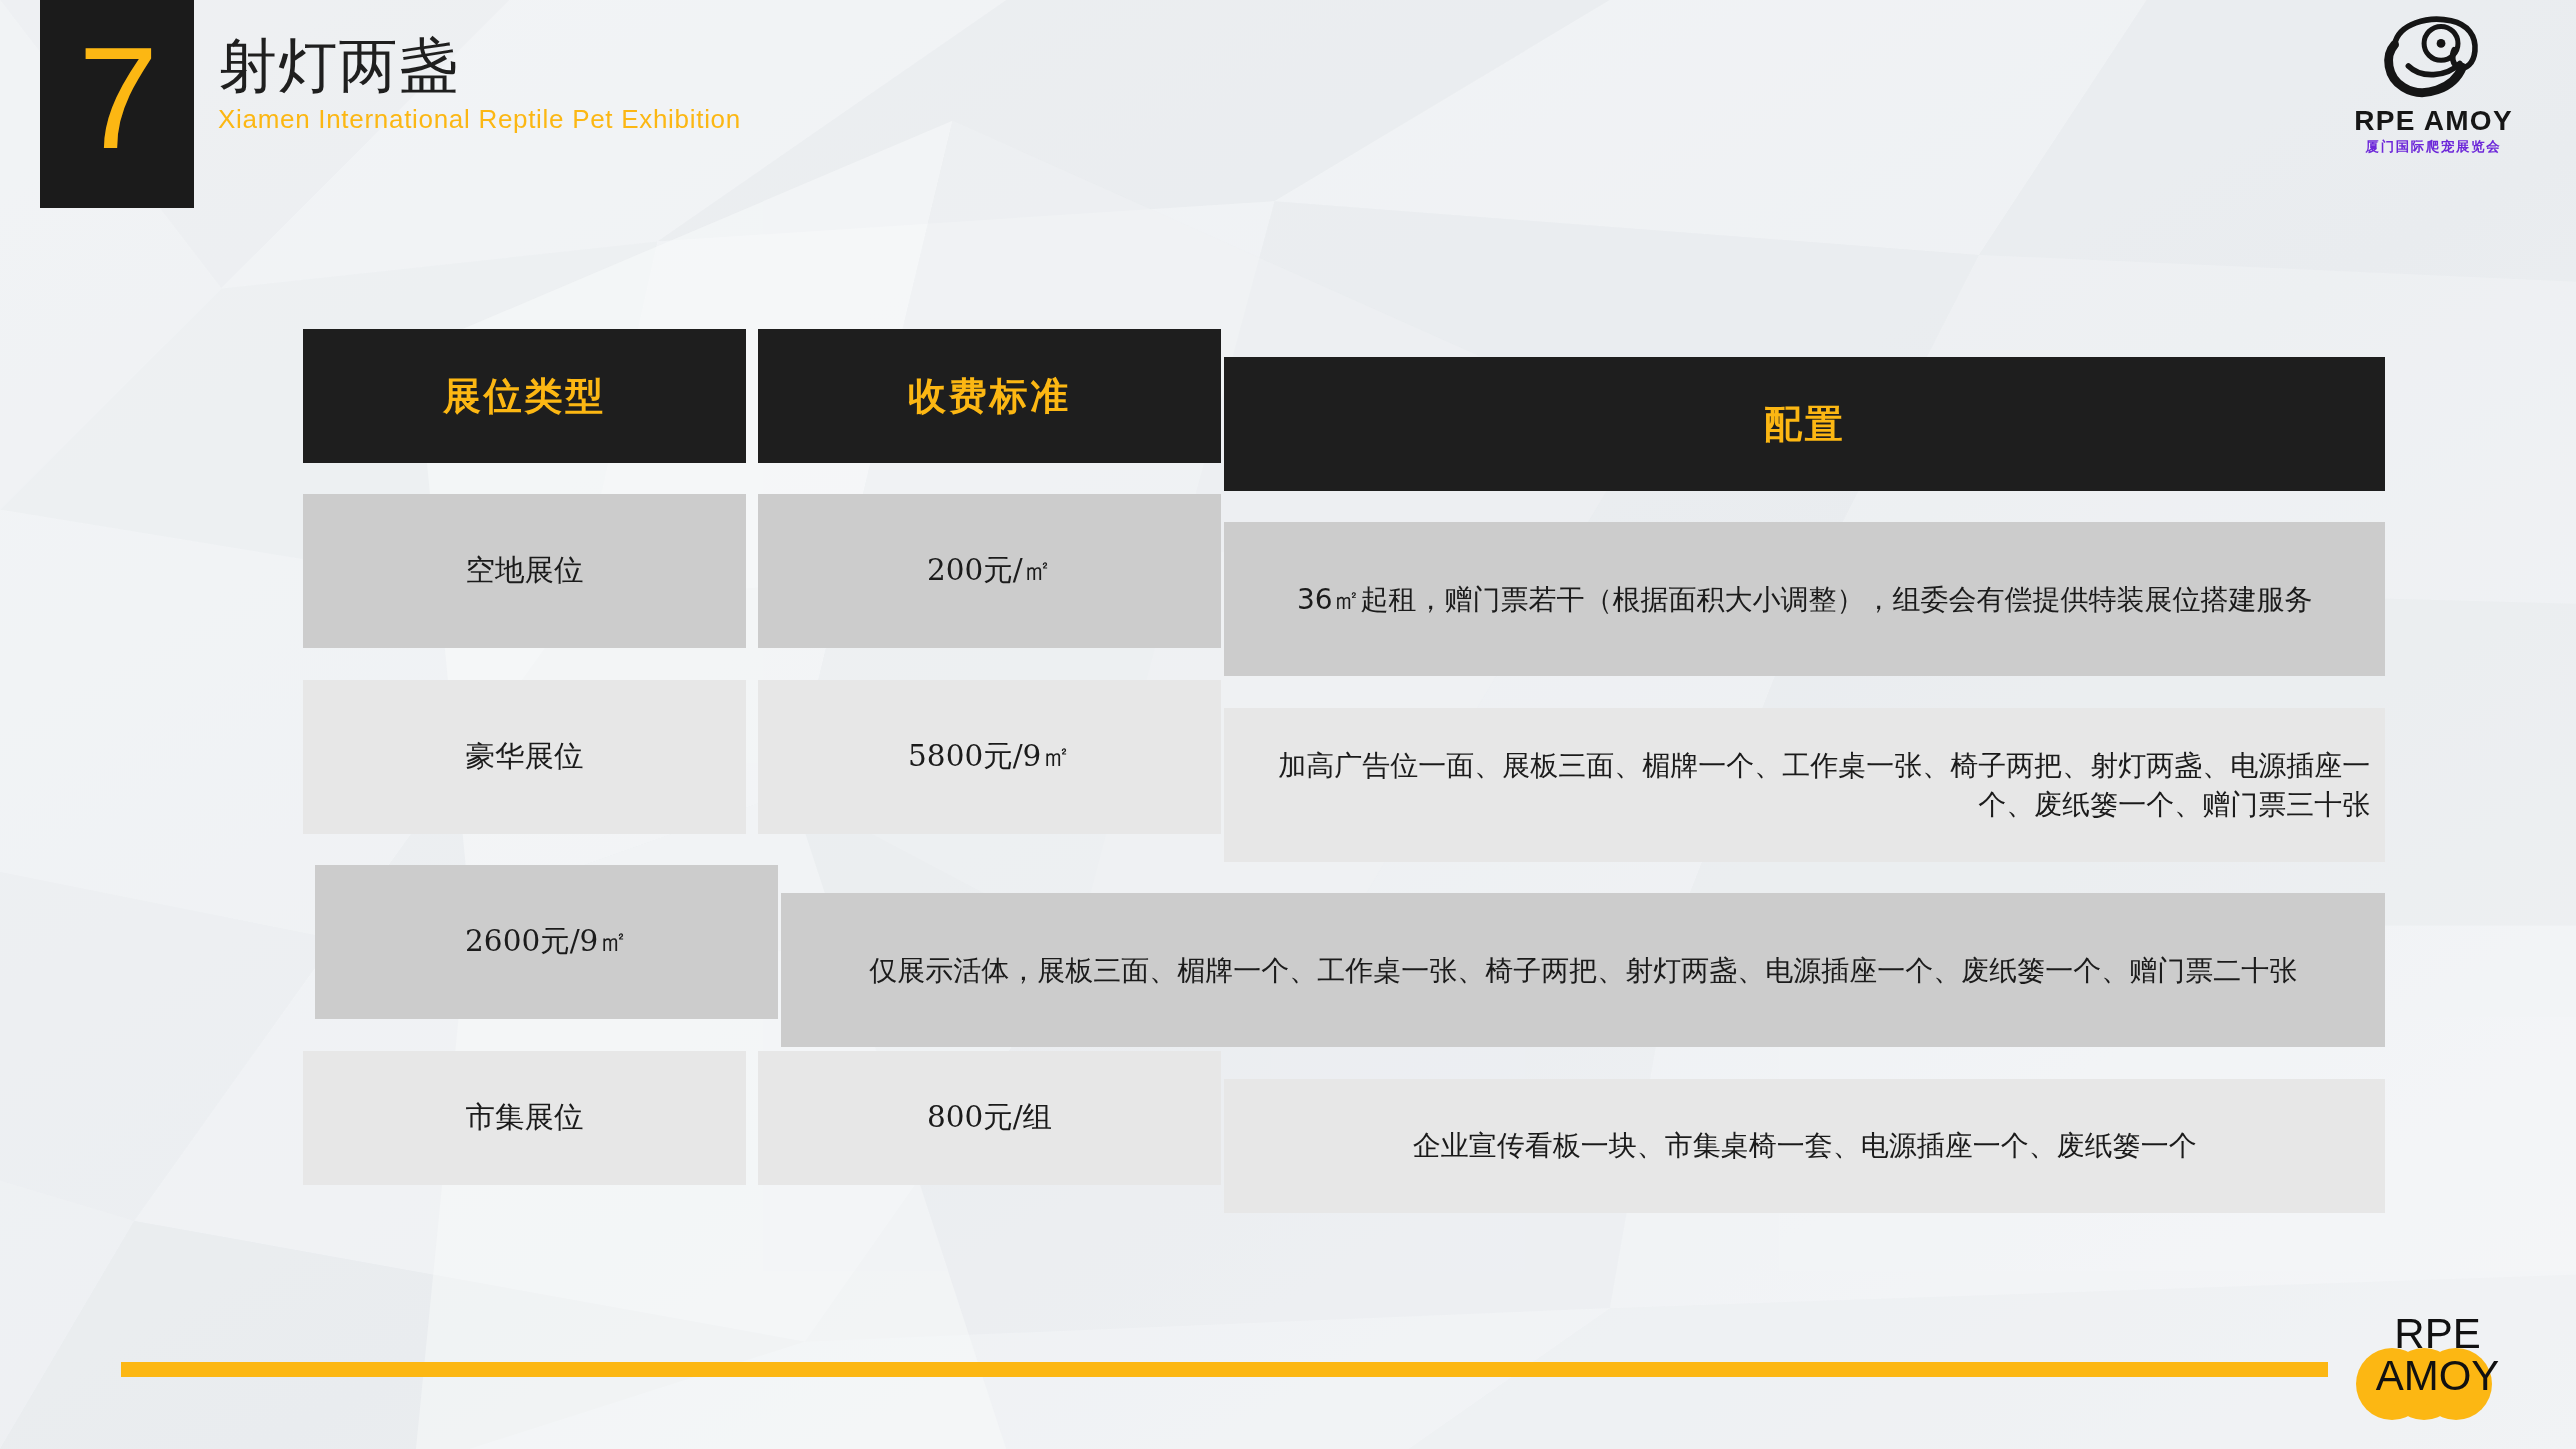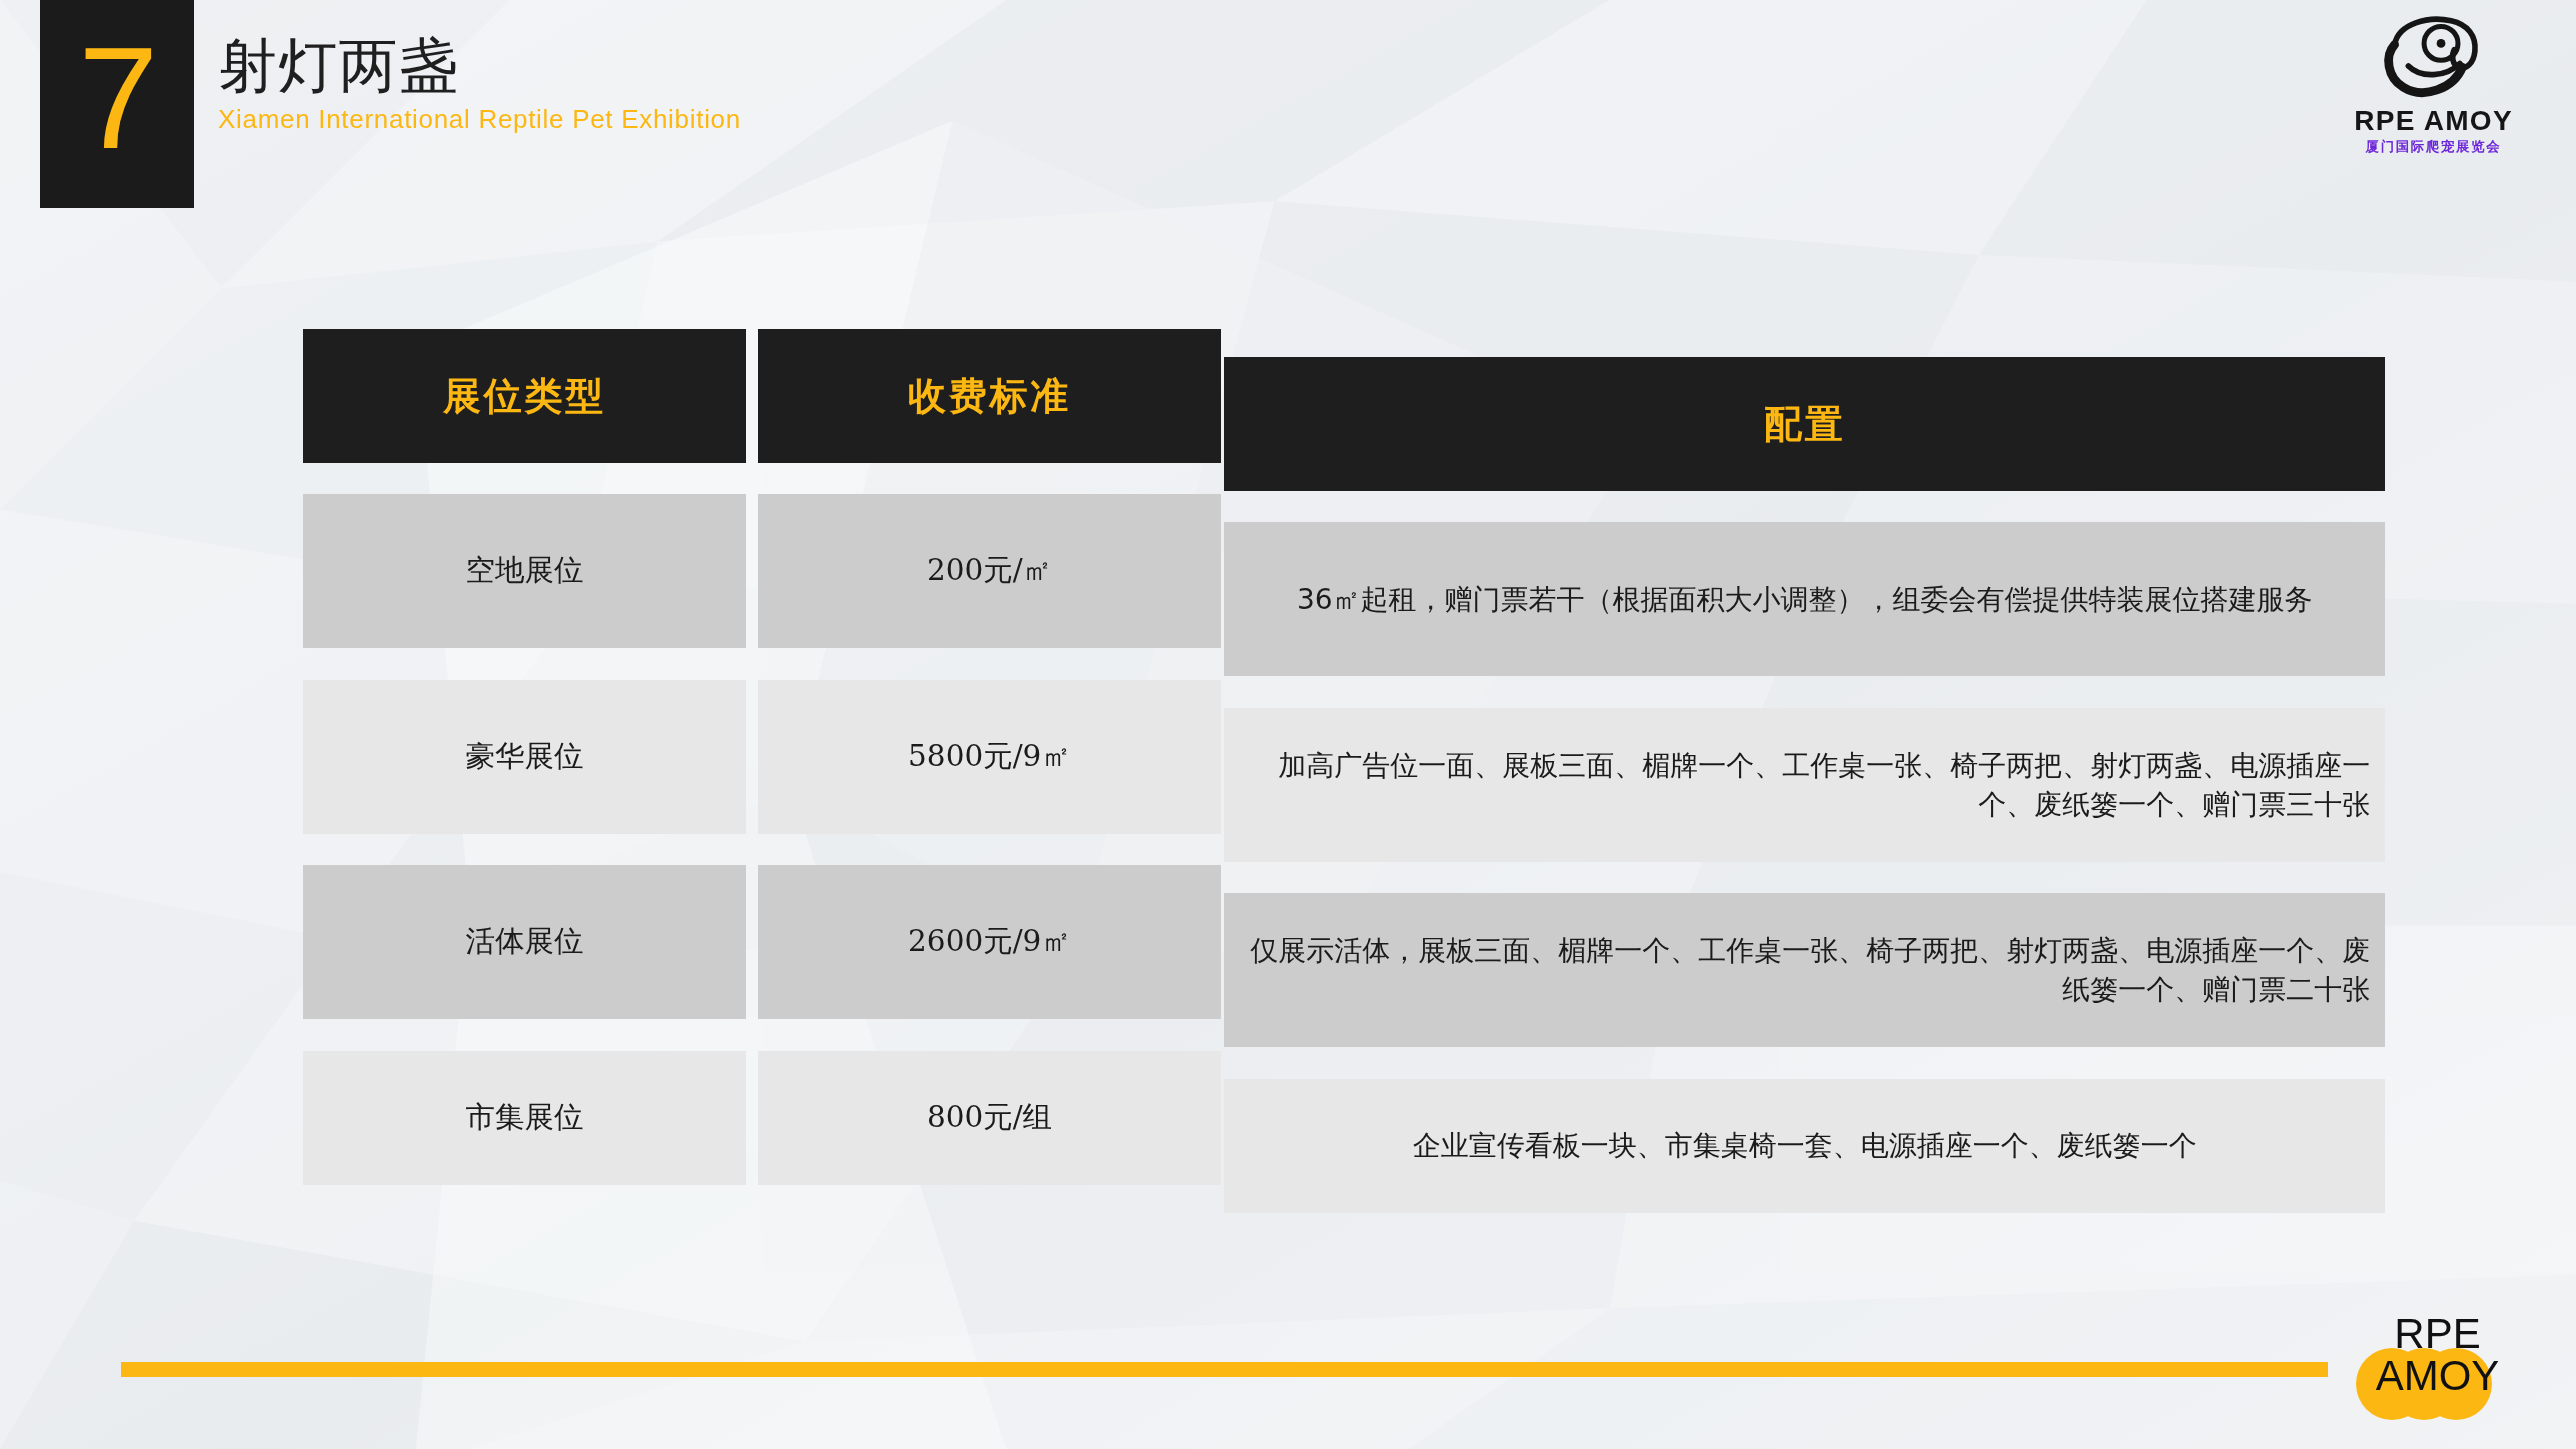--- a/index.html
+++ b/index.html
@@ -267,23 +267,20 @@
       </div>
       <div class="cell c2">
         <span class="cell-txt">5800元/9㎡</span>
       </div>
       <div class="cell c3">
         <span class="cell-txt">加高广告位一面、展板三面、楣牌一个、工作桌一张、椅子两把、射灯两盏、电源插座一个、废纸篓一个、赠门票三十张</span>
       </div>
     </div>
 
     <div class="trow body-row alt-a r-tall">
-      <div class="cell c1">
-        <span class="cell-txt">活体展位</span>
-      </div>
       <div class="cell c2">
         <span class="cell-txt">2600元/9㎡</span>
       </div>
       <div class="cell c3">
         <span class="cell-txt">仅展示活体，展板三面、楣牌一个、工作桌一张、椅子两把、射灯两盏、电源插座一个、废纸篓一个、赠门票二十张</span>
       </div>
     </div>
 
     <div class="trow body-row alt-b r-short">
       <div class="cell c1">

